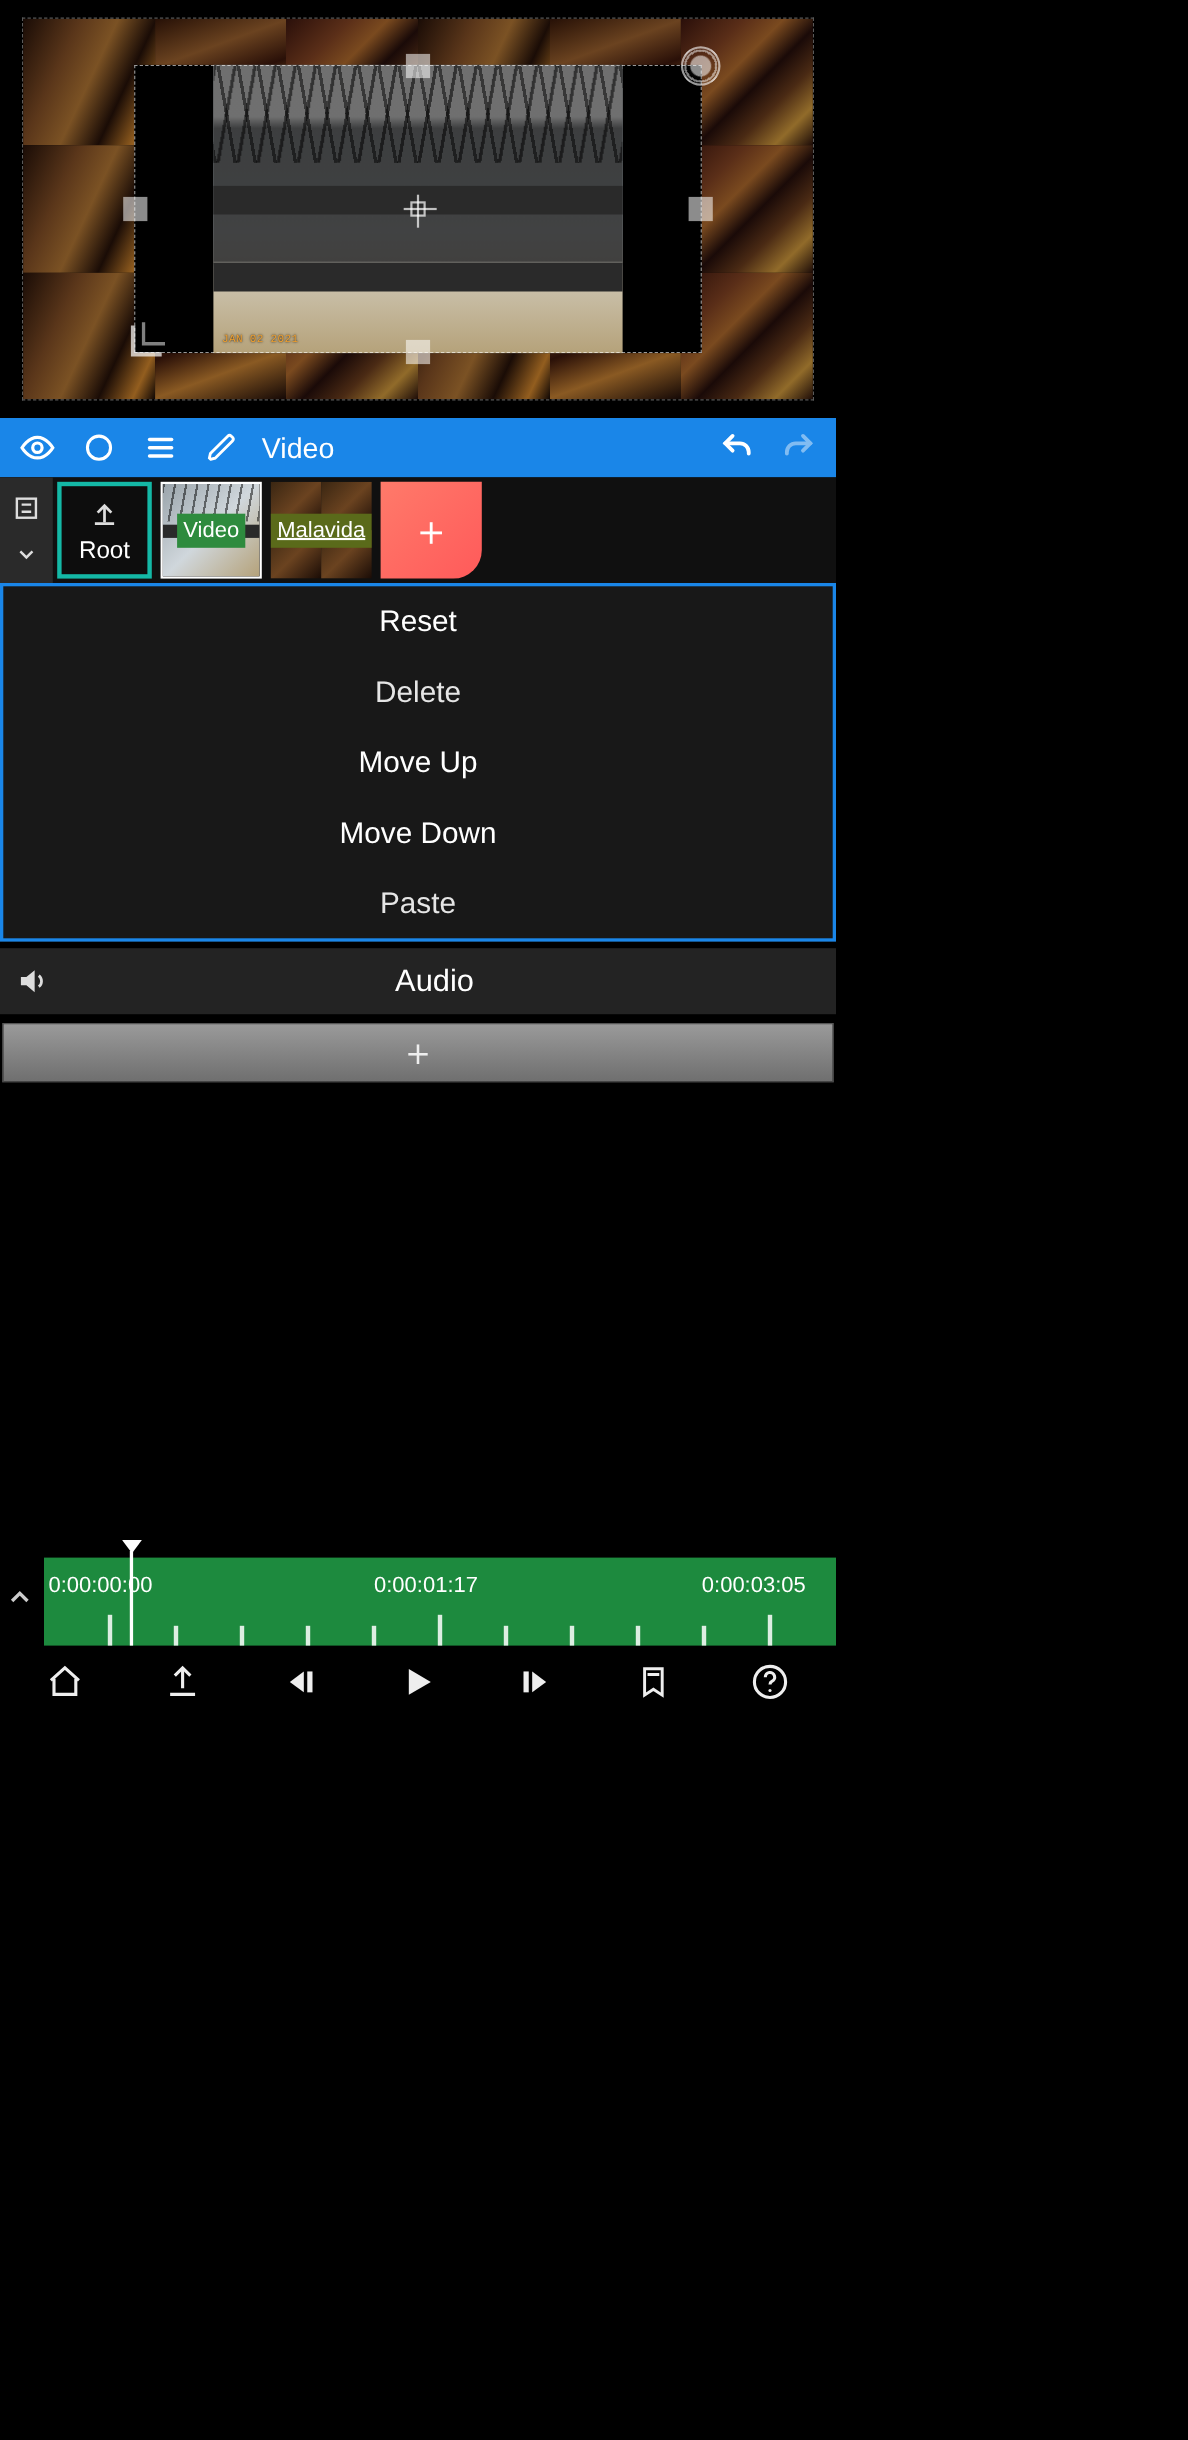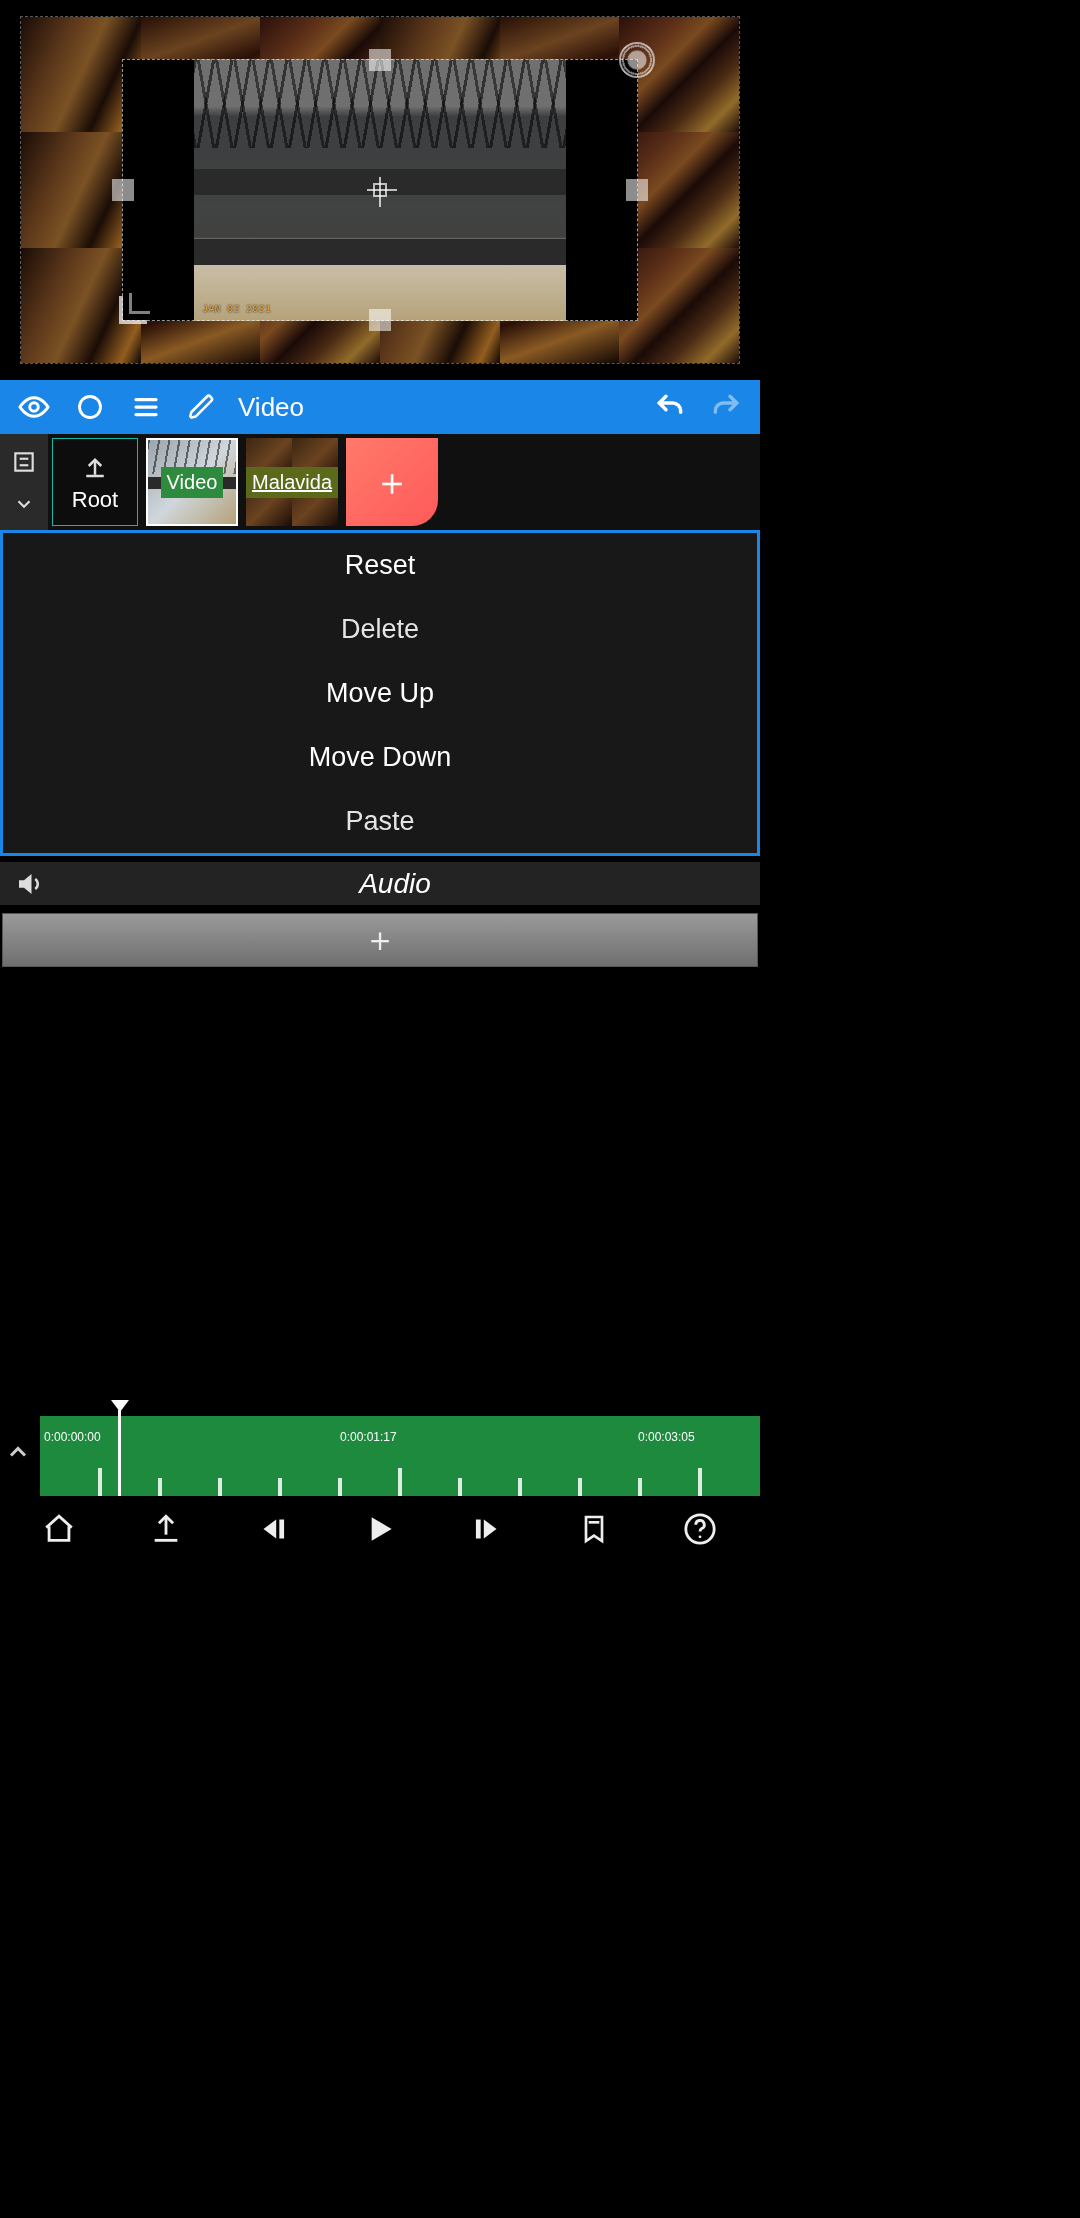--- a/index.html
+++ b/index.html
@@ -95,21 +95,21 @@
   .tb-label { font-size:26px; margin-left:8px; }
   .tb-spacer { flex:1; }
   .redo svg { opacity:0.45; }
 
   
   .layers { height: 96px; display:flex; align-items:stretch; background:#101010; }
   .layers .panel-btn{
     width:48px; background:#2a2a2a; display:flex; flex-direction:column; align-items:center; justify-content:space-evenly; gap:4px;
   }
   .root-btn{
-    width:86px; background:#0d0d0d; display:flex; flex-direction:column; align-items:center; justify-content:center; gap:6px; border:1px solid #14b8a6; margin:4px;
+    width:86px; background:#0d0d0d; display:flex; flex-direction:column; align-items:center; justify-content:center; gap:6px; border:4px solid #14b8a6; margin:4px;
   }
   .root-btn span{ font-size:22px; }
   .thumb{
     width:92px; margin:4px; position:relative; overflow:hidden;
     display:flex; align-items:center; justify-content:center;
   }
   .thumb.sel{ border:2px solid #fff; }
   .thumb .bg{ position:absolute; inset:0; display:grid; grid-template-columns:1fr 1fr; grid-template-rows:1fr 1fr;}
   .thumb .bg div{ background:linear-gradient(135deg,#3a2612 0%,#6b4320 50%,#1a0c06 100%);}
   .thumb .label{ position:relative; font-size:20px; padding:4px 6px; color:#fff;}
@@ -131,21 +131,21 @@
     height:56px; background:#232323; display:flex; align-items:center; padding:0 10px; gap:14px;
   }
   .panel-head .title{ flex:1; text-align:center; font-size:28px; }
   .menu-item{
     height:64px; display:flex; align-items:center; justify-content:center; font-size:27px;
   }
   .menu-item.disabled{ color:#e5e5e5; }
 
   
   .audio-row{
-    height:43px; background:#232323; display:flex; align-items:center; padding:0 14px; margin-top:6px;font-style:italic;
+    height:60px; background:#232323; display:flex; align-items:center; padding:0 14px; margin-top:6px;
   }
   .audio-row .title{ flex:1; text-align:center; font-size:28px; }
 
   
   .add-row{
     height:54px; margin:8px 2px 0 2px;
     background:linear-gradient(#9a9a9a,#6f6f6f);
     border:1px solid #555;
     display:flex; align-items:center; justify-content:center; font-size:34px; color:#eee;
   }
@@ -157,21 +157,21 @@
     position:relative; height:80px; background:#000;
   }
   .tl-bar{
     position:absolute; left:40px; right:0; top:0; bottom:0; background:#1d8a3e;
   }
   .tick{
     position:absolute; bottom:0; width:4px; height:18px; background:rgba(255,255,255,0.85);
   }
   .tick.tall{ height:28px; }
   .tl-time{
-    position:absolute; top:14px; font-size:12px; color:#fff; white-space:nowrap;
+    position:absolute; top:14px; font-size:20px; color:#fff; white-space:nowrap;
   }
   .playhead{
     position:absolute; top:-6px; bottom:0; width:3px; background:#fff;
   }
   .playhead::before{content:"";position:absolute;left:-7px;top:-10px;width:0;height:0;border-left:9px solid transparent;border-right:9px solid transparent;border-top:12px solid #fff;}
   .tl-expand{
     position:absolute; left:4px; top:22px; font-size:30px; color:#ccc;
   }
 
   

